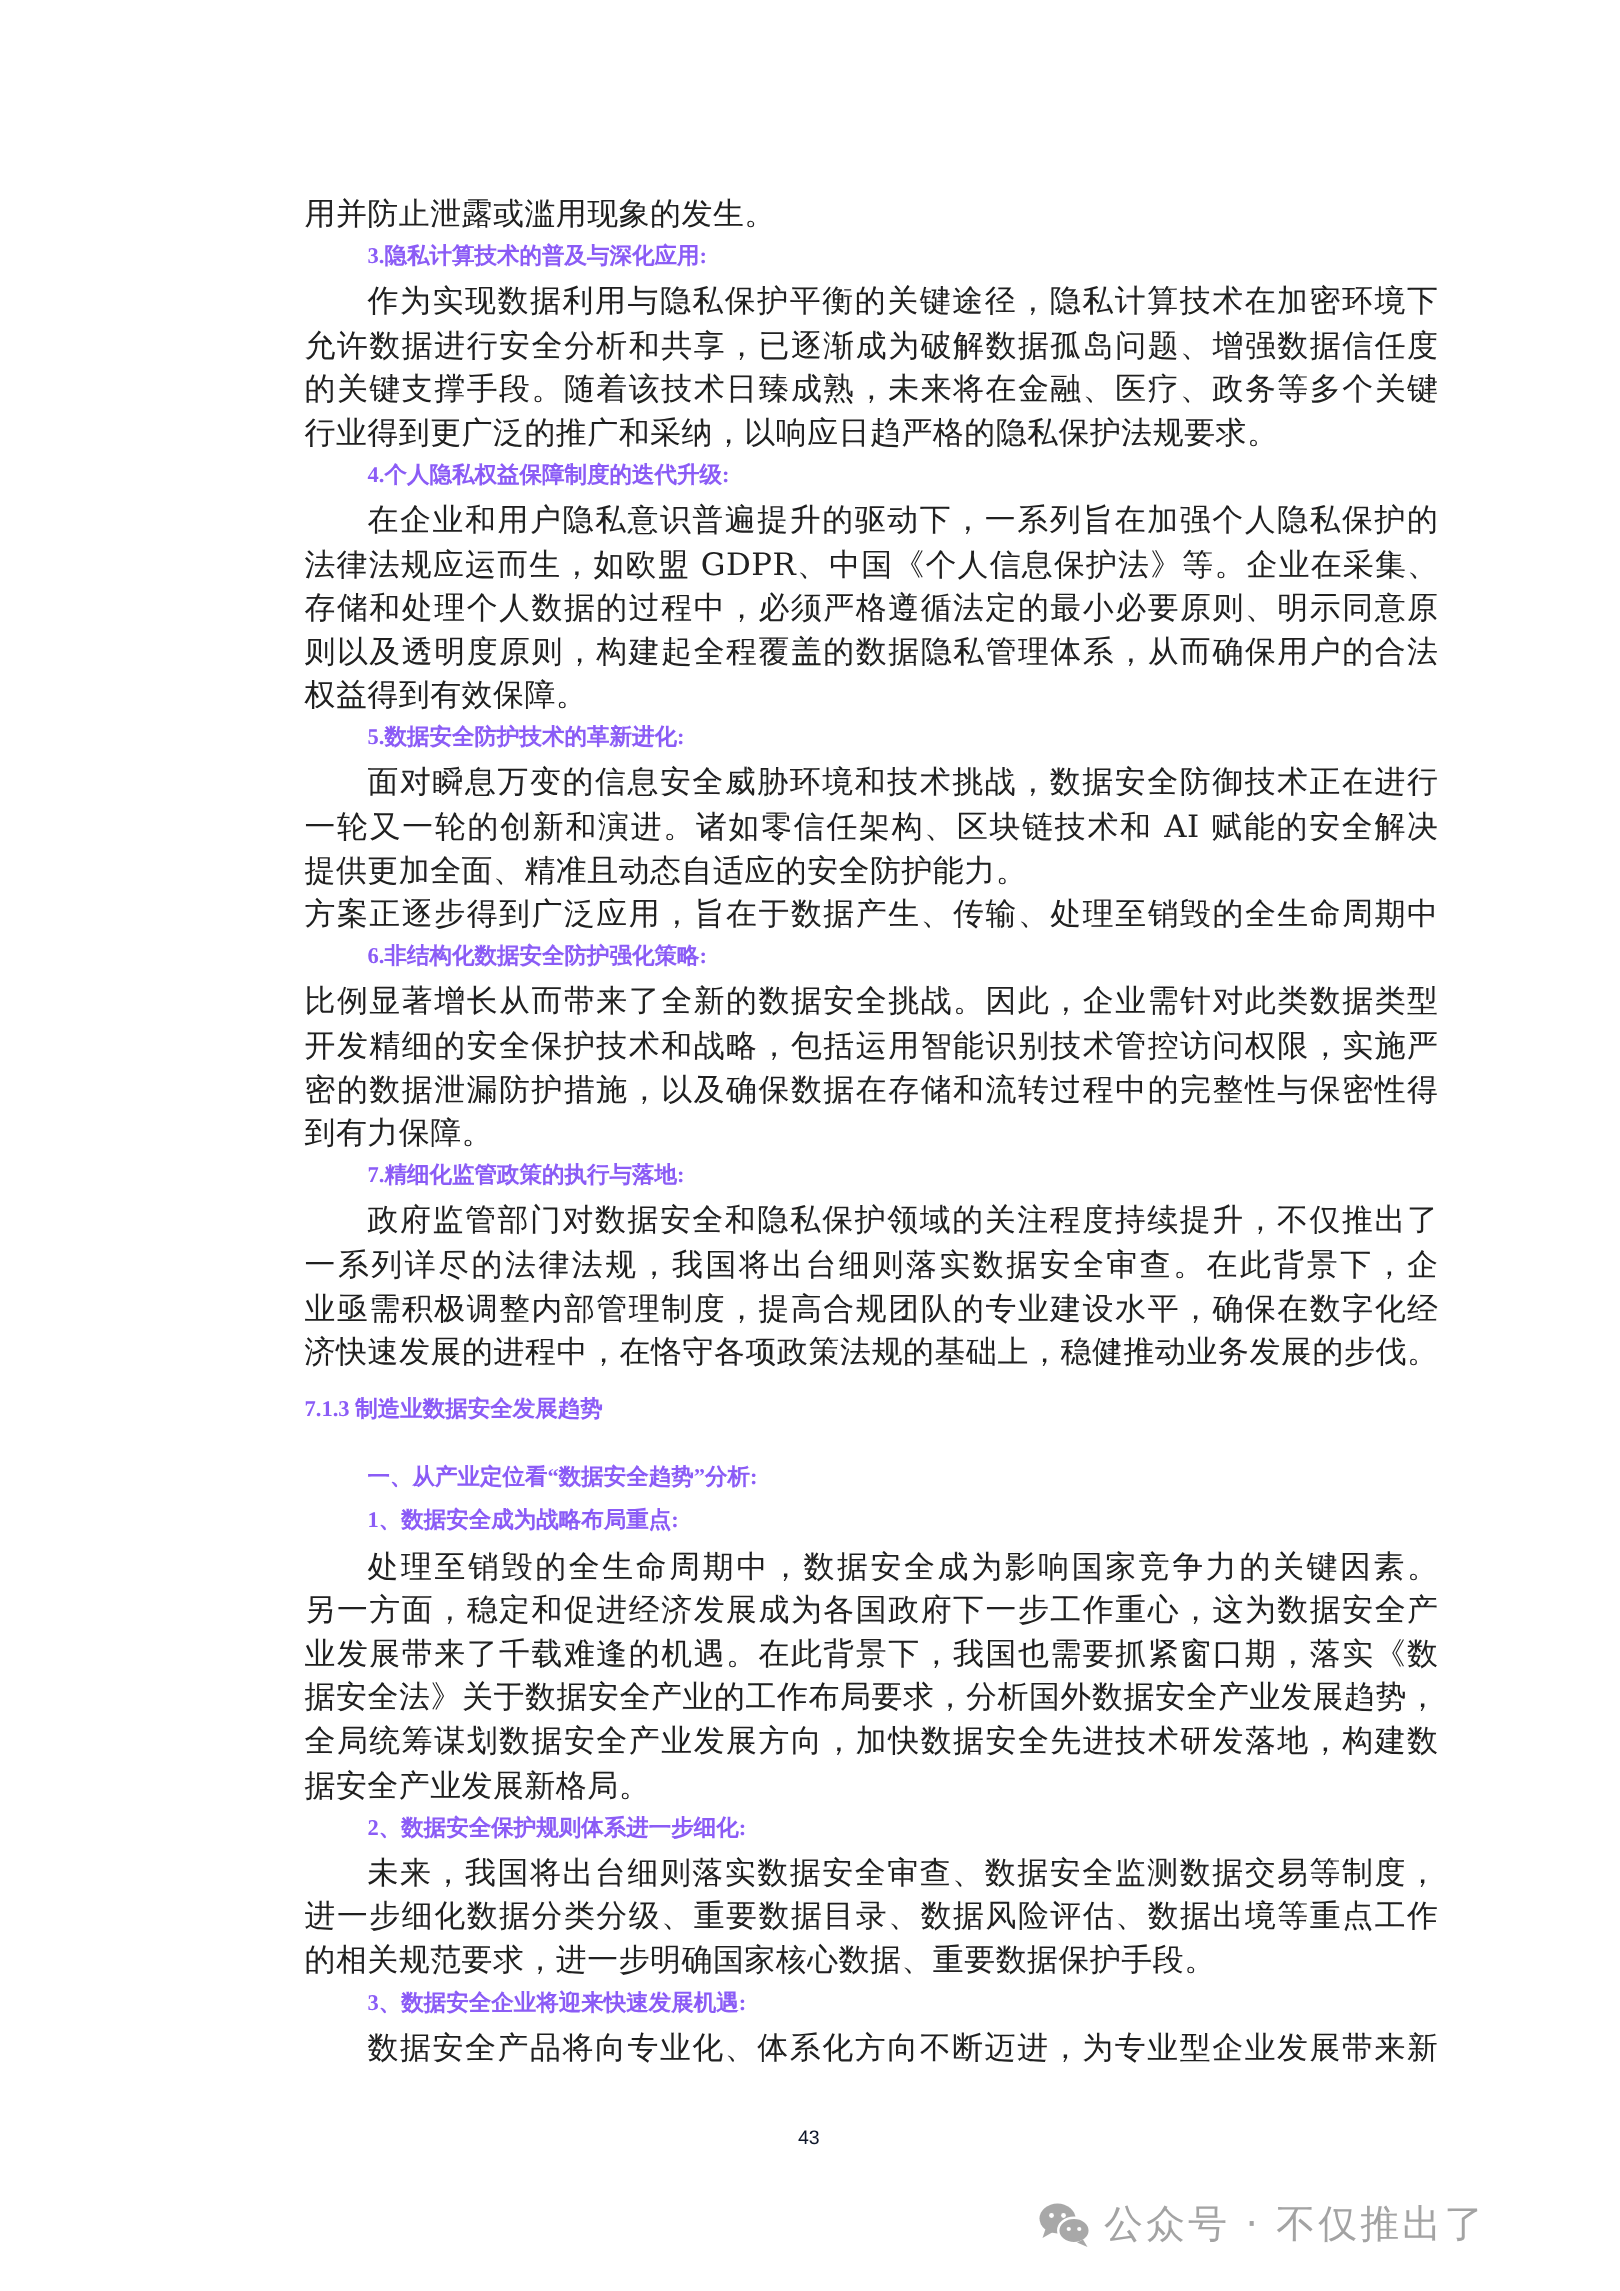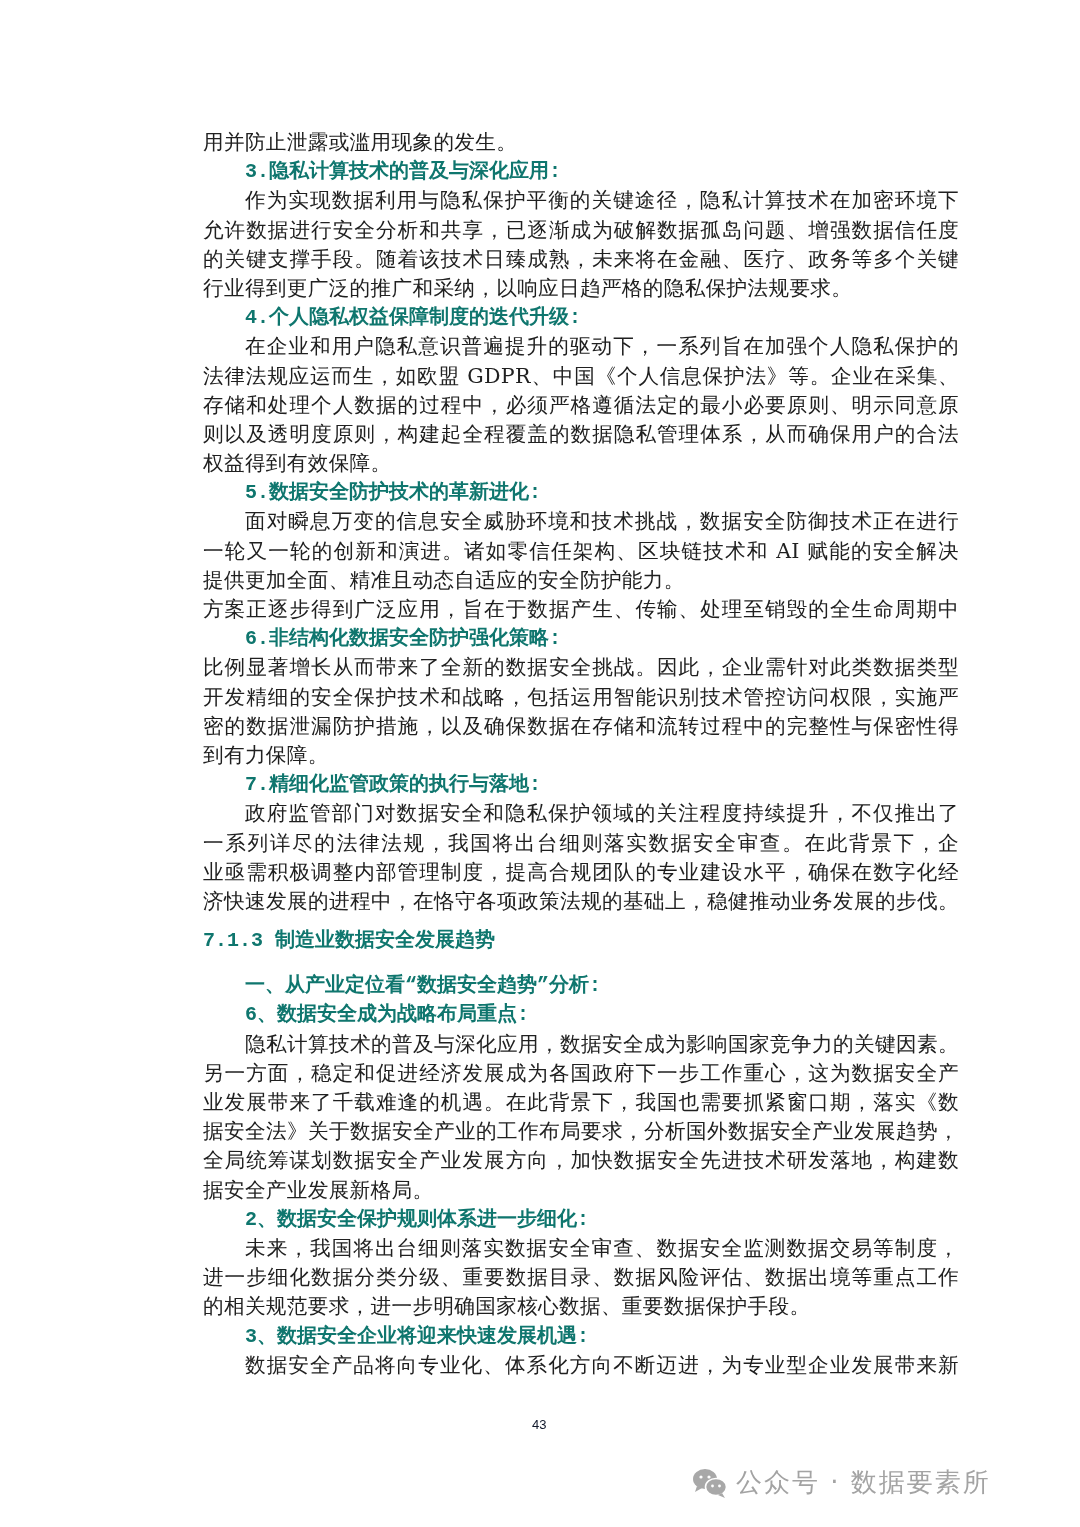--- a/index.html
+++ b/index.html
@@ -35,25 +35,25 @@
       line-height: 29.2px;
       height: 29.2px;
       white-space: nowrap;
       letter-spacing: 0.35px;
       color: #202020;
     }
     .indent {
       padding-left: 42px;
     }
     .bold {
-      font-family: Liberation Mono, monospace;
+      font-family: Liberation Serif, serif;
       font-weight: bold;
-      color: #0f766e;
+      color: #8b5cf6;
       letter-spacing: 0px;
-      font-size: 20px;
+      font-size: 15px;
     }
     .justify {
       text-align: justify;
       text-align-last: justify;
     }
     .section-heading {
       margin-top: 10px;
       margin-bottom: 16px;
     }
     .page-number {
@@ -123,22 +123,22 @@
     <div class="line indent bold">7.精细化监管政策的执行与落地:</div>
     <div class="line indent justify">政府监管部门对数据安全和隐私保护领域的关注程度持续提升，不仅推出了</div>
     <div class="line justify">一系列详尽的法律法规，我国将出台细则落实数据安全审查。在此背景下，企</div>
     <div class="line justify">业亟需积极调整内部管理制度，提高合规团队的专业建设水平，确保在数字化经</div>
     <div class="line justify">济快速发展的进程中，在恪守各项政策法规的基础上，稳健推动业务发展的步伐。</div>
 
     <div class="line bold section-heading">7.1.3 制造业数据安全发展趋势</div>
 
     <div class="line indent bold">一、从产业定位看“数据安全趋势”分析:</div>
 
-    <div class="line indent bold">6、数据安全成为战略布局重点:</div>
-    <div class="line indent justify">隐私计算技术的普及与深化应用，数据安全成为影响国家竞争力的关键因素。</div>
+    <div class="line indent bold">1、数据安全成为战略布局重点:</div>
+    <div class="line indent justify">处理至销毁的全生命周期中，数据安全成为影响国家竞争力的关键因素。</div>
     <div class="line justify">另一方面，稳定和促进经济发展成为各国政府下一步工作重心，这为数据安全产</div>
     <div class="line justify">业发展带来了千载难逢的机遇。在此背景下，我国也需要抓紧窗口期，落实《数</div>
     <div class="line justify">据安全法》关于数据安全产业的工作布局要求，分析国外数据安全产业发展趋势，</div>
     <div class="line justify">全局统筹谋划数据安全产业发展方向，加快数据安全先进技术研发落地，构建数</div>
     <div class="line">据安全产业发展新格局。</div>
 
     <div class="line indent bold">2、数据安全保护规则体系进一步细化:</div>
     <div class="line indent justify">未来，我国将出台细则落实数据安全审查、数据安全监测数据交易等制度，</div>
     <div class="line justify">进一步细化数据分类分级、重要数据目录、数据风险评估、数据出境等重点工作</div>
     <div class="line">的相关规范要求，进一步明确国家核心数据、重要数据保护手段。</div>
@@ -155,15 +155,15 @@
         <ellipse cx="13" cy="12" rx="12" ry="10" fill="#a8a8a8"></ellipse>
         <path d="M5 19 L3 25 L10 21 Z" fill="#a8a8a8"></path>
         <circle cx="9" cy="10" r="1.6" fill="#ffffff"></circle>
         <circle cx="17" cy="10" r="1.6" fill="#ffffff"></circle>
         <ellipse cx="24" cy="20" rx="10.5" ry="8.5" fill="#a8a8a8" stroke="#ffffff" stroke-width="1.6"></ellipse>
         <path d="M30 26 L33 31 L26 28 Z" fill="#a8a8a8"></path>
         <circle cx="20.5" cy="19" r="1.4" fill="#ffffff"></circle>
         <circle cx="27.5" cy="19" r="1.4" fill="#ffffff"></circle>
       </svg>
     </span>
-    <span>公众号 · 数据要素所</span>
+    <span>公众号 · 不仅推出了</span>
   </div>
 </div>
 
 </body></html>

